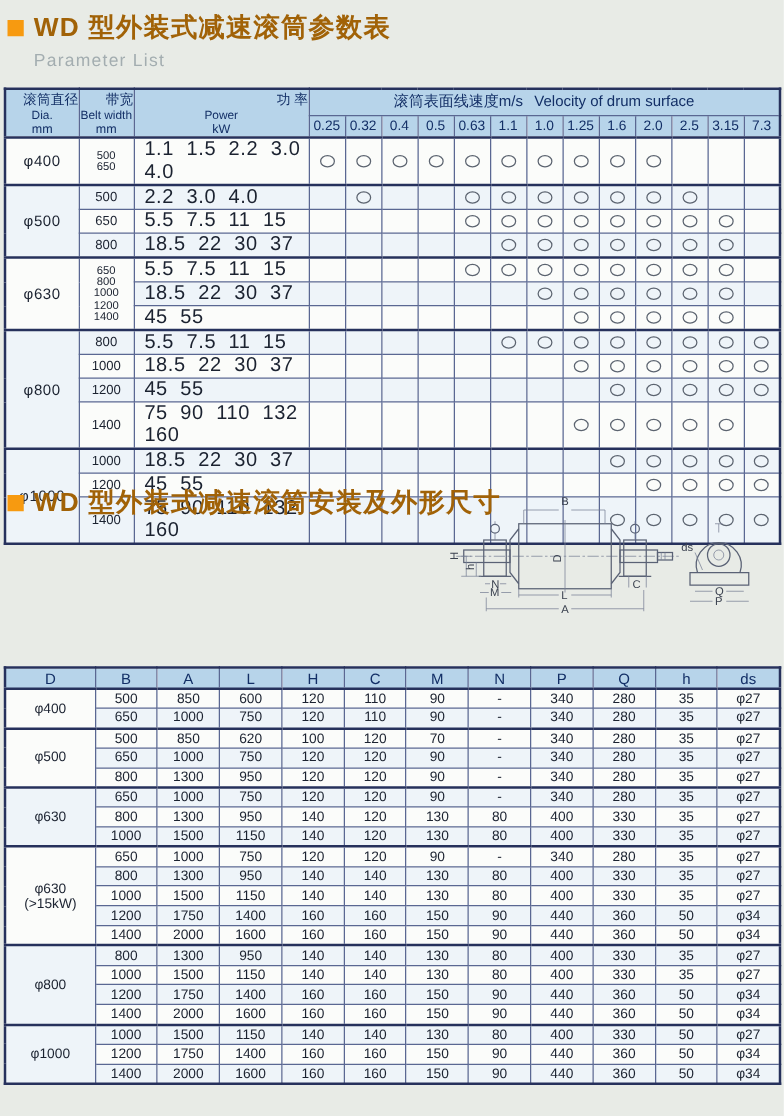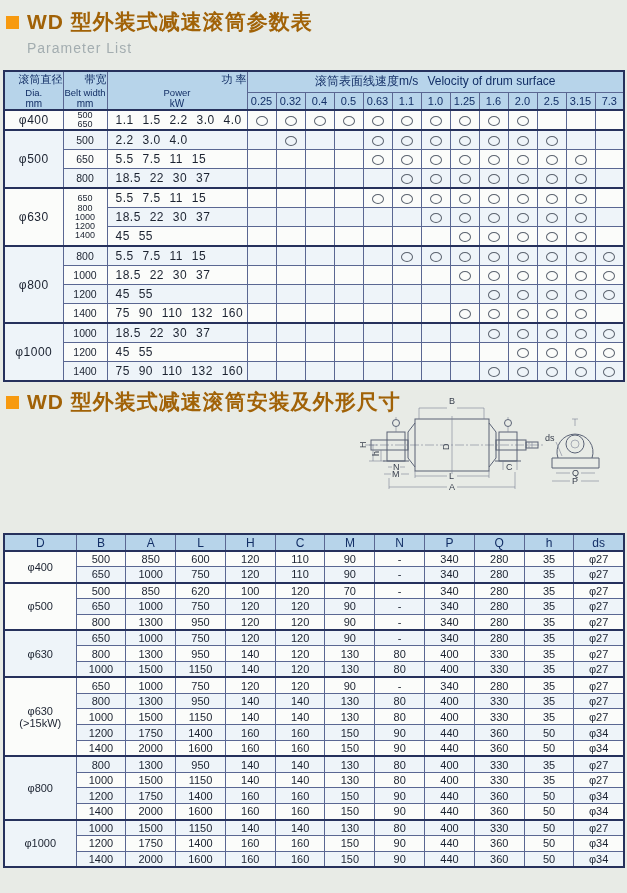--- a/index.html
+++ b/index.html
@@ -27,21 +27,21 @@
   #t1 thead tr.h2 th{height:14px;font-size:11px;}
   #t1 tbody tr{height:18.8px;}
   #t1 .hzh{font-size:11px;text-align:right;}
   #t1 .hen{font-size:9.5px;}
   #t1 .hunit{font-size:10px;}
   #t1 .vel-title .hzh{font-size:12px;margin-right:6px;}
   #t1 .vel-title .hen{font-size:12px;}
   #t1 td.dia{font-size:12px;letter-spacing:0.5px;}
   #t1 td.belt{font-size:10.5px;white-space:pre-line;line-height:12px;}
   #t1 td.belt.multi{font-size:9px;line-height:9.2px;}
-  #t1 td.power{text-align:left;padding-left:8px;font-size:12px;word-spacing:5px;letter-spacing:0.5px;}
+  #t1 td.power{text-align:left;padding-left:8px;font-size:16px;word-spacing:5px;letter-spacing:0.5px;}
   .mark{display:inline-block;width:10px;height:8px;border:1px solid #5c6470;border-radius:50%;vertical-align:middle;}
 
   
   #drawing{position:absolute;left:358px;top:390px;width:266px;height:118px;}
   #drawing .ln{stroke:#5a6275;fill:none;stroke-width:1;}
   #drawing .thin{stroke:#7a8295;fill:none;stroke-width:0.6;}
   #drawing text{fill:#3a414f;font-size:9px;font-family:"Liberation Sans",sans-serif;}
 
   
   #t2{position:absolute;left:3px;top:533px;width:620px;}

